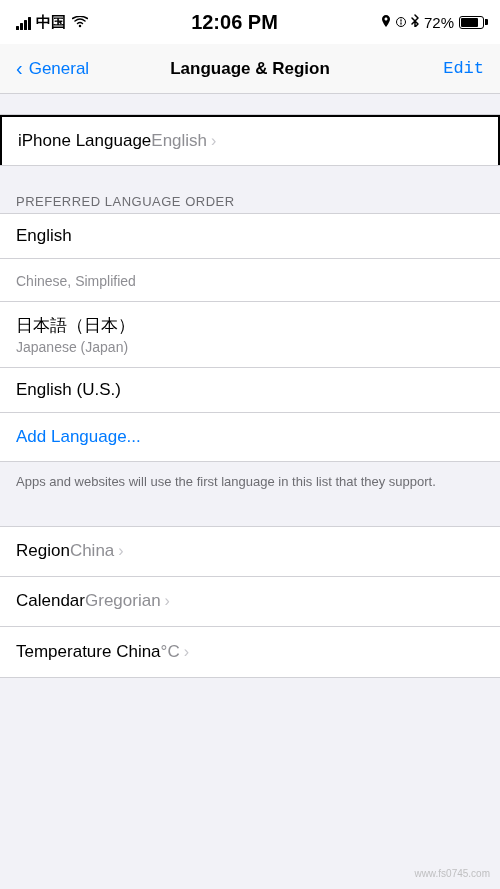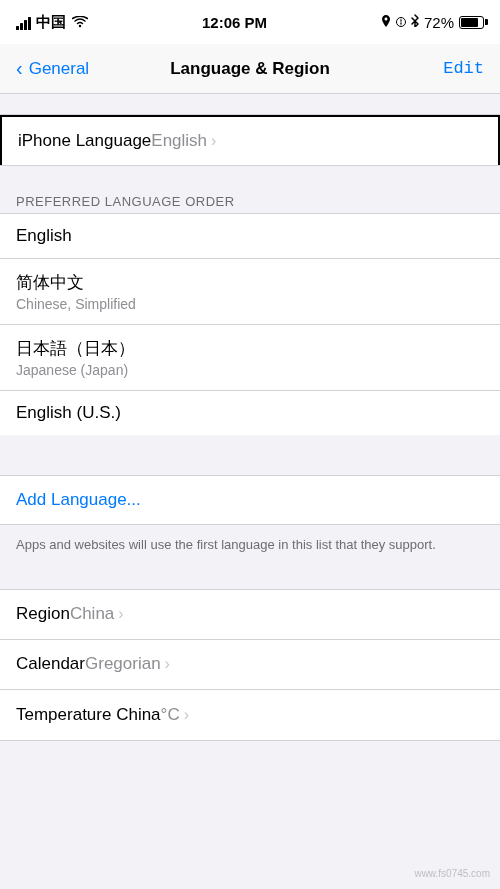--- a/index.html
+++ b/index.html
@@ -29,21 +29,21 @@
       font-weight: 600;
     }
     .status-left {
       display: flex;
       align-items: center;
       gap: 6px;
       font-size: 15px;
       font-weight: 600;
     }
     .status-center {
-      font-size: 15px;
+      font-size: 20px;
       font-weight: 600;
     }
     .status-right {
       display: flex;
       align-items: center;
       gap: 5px;
       font-size: 13px;
     }
     .battery-icon {
       width: 25px;
@@ -195,21 +195,20 @@
     }
 
     
     .add-language {
       padding: 14px 16px;
       background: #fff;
       color: #007aff;
       font-size: 17px;
       border-top: 1px solid #d1d1d6;
       border-bottom: 1px solid #d1d1d6;
-      margin-top: 40px;
     }
 
     
     .info-note {
       padding: 10px 16px 14px;
       font-size: 13px;
       color: #6d6d72;
       line-height: 1.5;
     }
 
@@ -303,21 +302,20 @@
   <div class="section-spacer"></div>
   <div class="section-header">PREFERRED LANGUAGE ORDER</div>
 
   <div class="table-group" style="border-top:1px solid #d1d1d6;border-bottom:none;">
 
     <div class="lang-row">
       <div class="lang-main">English</div>
     </div>
 
     <div class="lang-row">
-      <div class="lang-main">简体中文</div>
       <div class="lang-sub">Chinese, Simplified</div>
     </div>
 
     <div class="lang-row">
       <div class="lang-main">日本語（日本）</div>
       <div class="lang-sub">Japanese (Japan)</div>
     </div>
 
     <div class="lang-row">
       <div class="lang-main">English (U.S.)</div>

